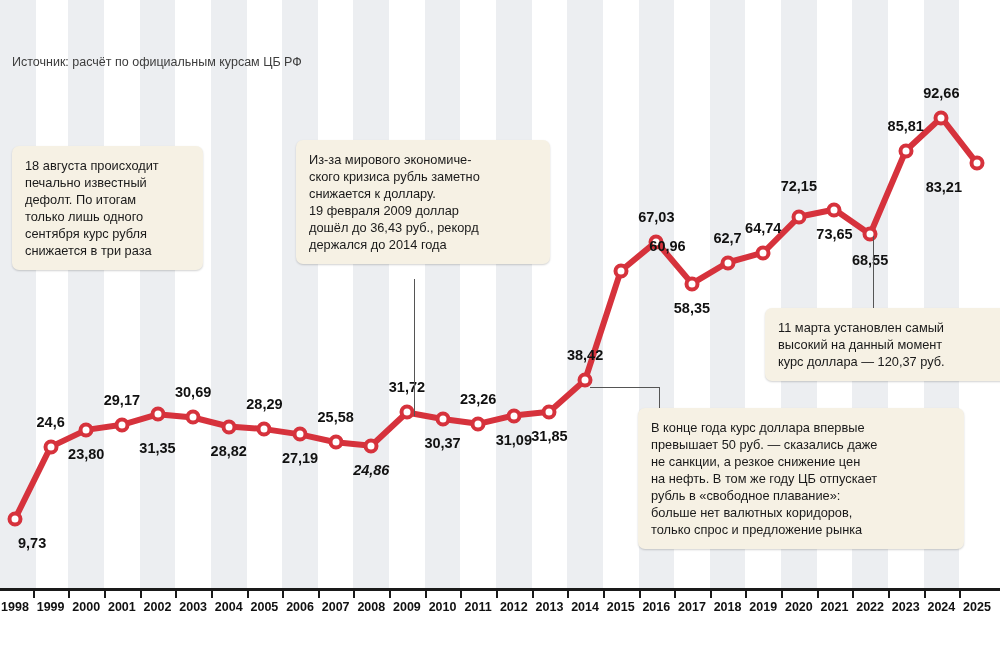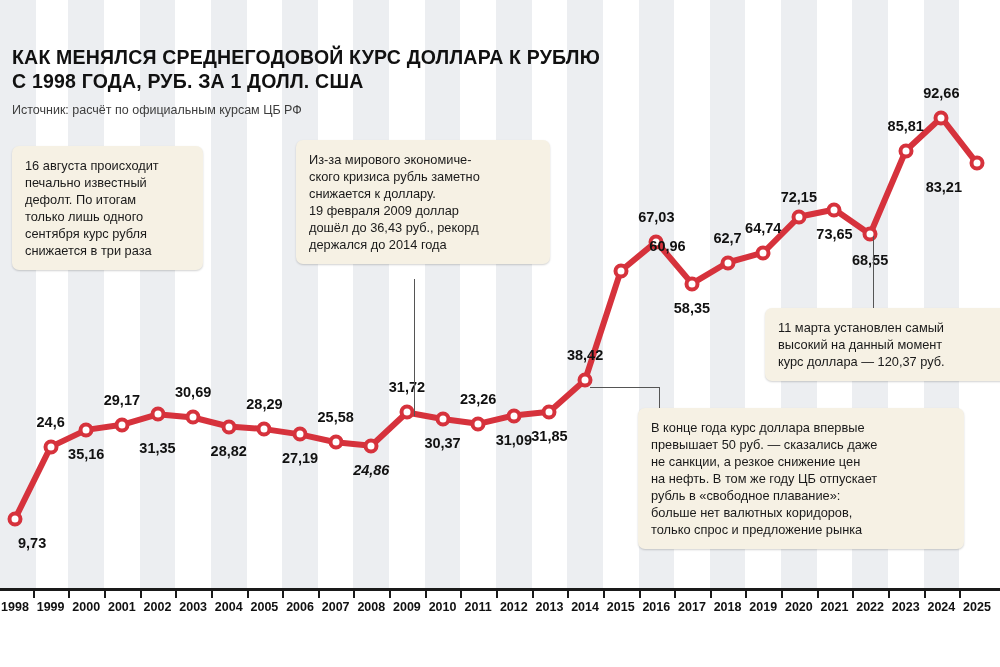--- a/index.html
+++ b/index.html
@@ -98,41 +98,41 @@
       <div class="pt" style="left: 798.852px; top: 216.794px; border-color: rgb(214, 50, 60);"></div>
       <div class="pt" style="left: 834.481px; top: 209.534px; border-color: rgb(214, 50, 60);"></div>
       <div class="pt" style="left: 870.111px; top: 234.218px; border-color: rgb(214, 50, 60);"></div>
       <div class="pt" style="left: 905.741px; top: 150.68px; border-color: rgb(214, 50, 60);"></div>
       <div class="pt" style="left: 941.37px; top: 117.526px; border-color: rgb(214, 50, 60);"></div>
       <div class="pt" style="left: 977px; top: 163.264px; border-color: rgb(214, 50, 60);"></div>
     </div>
   <div id="vlabels">
       <div class="vlabel" style="transform: none; left: 18px; top: 534.907px;">9,73</div>
       <div class="vlabel" style="left: 50.6296px; top: 413.936px;">24,6</div>
-      <div class="vlabel" style="left: 86.2593px; top: 445.948px;">35,16</div>
+      <div class="vlabel" style="left: 86.2593px; top: 445.948px;">23,80</div>
       <div class="vlabel" style="left: 121.889px; top: 391.817px;">29,17</div>
       <div class="vlabel" style="left: 157.519px; top: 430.266px; margin-top: 10px;">31,35</div>
       <div class="vlabel" style="left: 193.148px; top: 384.46px;">30,69</div>
       <div class="vlabel" style="left: 228.778px; top: 442.511px;">28,82</div>
       <div class="vlabel" style="left: 264.407px; top: 396.076px;">28,29</div>
       <div class="vlabel" style="left: 300.037px; top: 450.4px;">27,19</div>
       <div class="vlabel" style="left: 335.667px; top: 409.193px;">25,58</div>
       <div class="vlabel" style="left: 371.296px; top: 461.678px; font-style: italic;">24,86</div>
       <div class="vlabel" style="left: 406.926px; top: 379.475px;">31,72</div>
       <div class="vlabel" style="left: 442.556px; top: 435.009px;">30,37</div>
       <div class="vlabel" style="left: 478.185px; top: 390.752px;">23,26</div>
       <div class="vlabel" style="left: 513.815px; top: 431.524px;">31,09</div>
       <div class="vlabel" style="left: 549.444px; top: 427.846px;">31,85</div>
       <div class="vlabel" style="left: 585.074px; top: 347.047px;">38,42</div>
       <div class="vlabel" style="left: 652px; top: 237.954px; padding-left: 31px;">60,96</div>
       <div class="vlabel" style="left: 656.333px; top: 208.575px;">67,03</div>
       <div class="vlabel" style="left: 691.963px; top: 299.586px;">58,35</div>
       <div class="vlabel" style="left: 727.593px; top: 229.532px;">62,7</div>
       <div class="vlabel" style="left: 763.222px; top: 219.658px;">64,74</div>
-      <div class="vlabel" style="left: 798.852px; top: 189px;">72,15</div>
+      <div class="vlabel" style="left: 798.852px; top: 178px;">72,15</div>
       <div class="vlabel" style="left: 834.481px; top: 225.534px;">73,65</div>
       <div class="vlabel" style="left: 870.111px; top: 252.218px;">68,55</div>
       <div class="vlabel" style="left: 905.741px; top: 117.68px;">85,81</div>
       <div class="vlabel" style="left: 941.37px; top: 84.5256px;">92,66</div>
       <div class="vlabel" style="transform: translateX(-100%); left: 962px; top: 179.264px;">83,21</div>
     </div>
   <div id="axis-line" style="top: 588px;"></div>
   <div id="ticks">
       <div class="tick" style="left: 32.8148px; top: 591px; height: 7px;"></div>
       <div class="tick" style="left: 68.4444px; top: 591px; height: 7px;"></div>
@@ -188,31 +188,29 @@
       <div class="xlabel" style="left: 798.852px; top: 600px;">2020</div>
       <div class="xlabel" style="left: 834.481px; top: 600px;">2021</div>
       <div class="xlabel" style="left: 870.111px; top: 600px;">2022</div>
       <div class="xlabel" style="left: 905.741px; top: 600px;">2023</div>
       <div class="xlabel" style="left: 941.37px; top: 600px;">2024</div>
       <div class="xlabel" style="left: 977px; top: 600px;">2025</div>
     </div>
 </div>
 
 <div id="header">
-  <div id="title">КАК МЕНЯЛСЯ СРЕДНЕГОДОВОЙ КУРС ДОЛЛАРА К РУБЛЮ
-С 1998 ГОДА, РУБ. ЗА 1 ДОЛЛ. США</div>
   <div id="source">Источник: расчёт по официальным курсам ЦБ РФ</div>
 </div>
 
 <div class="leader" style="left:414px;top:279px;width:1px;height:137px;"></div>
 <div class="leader" style="left:590px;top:387px;width:70px;height:1px;"></div>
 <div class="leader" style="left:659px;top:387px;width:1px;height:30px;"></div>
 <div class="leader" style="left:873px;top:236px;width:1px;height:74px;"></div>
 
-<div class="callout" style="left:12px;top:146px;width:165px;">16 августа происходит
+<div class="callout" style="left:12px;top:146px;width:165px;">18 августа происходит
 печально известный
 дефолт. По итогам
 только лишь одного
 сентября курс рубля
 снижается в три раза</div>
 <div class="callout" style="left:296px;top:140px;width:228px;">Из-за мирового экономиче-
 ского кризиса рубль заметно
 снижается к доллару.
 19 февраля 2009 доллар
 дошёл до 36,43 руб., рекорд

